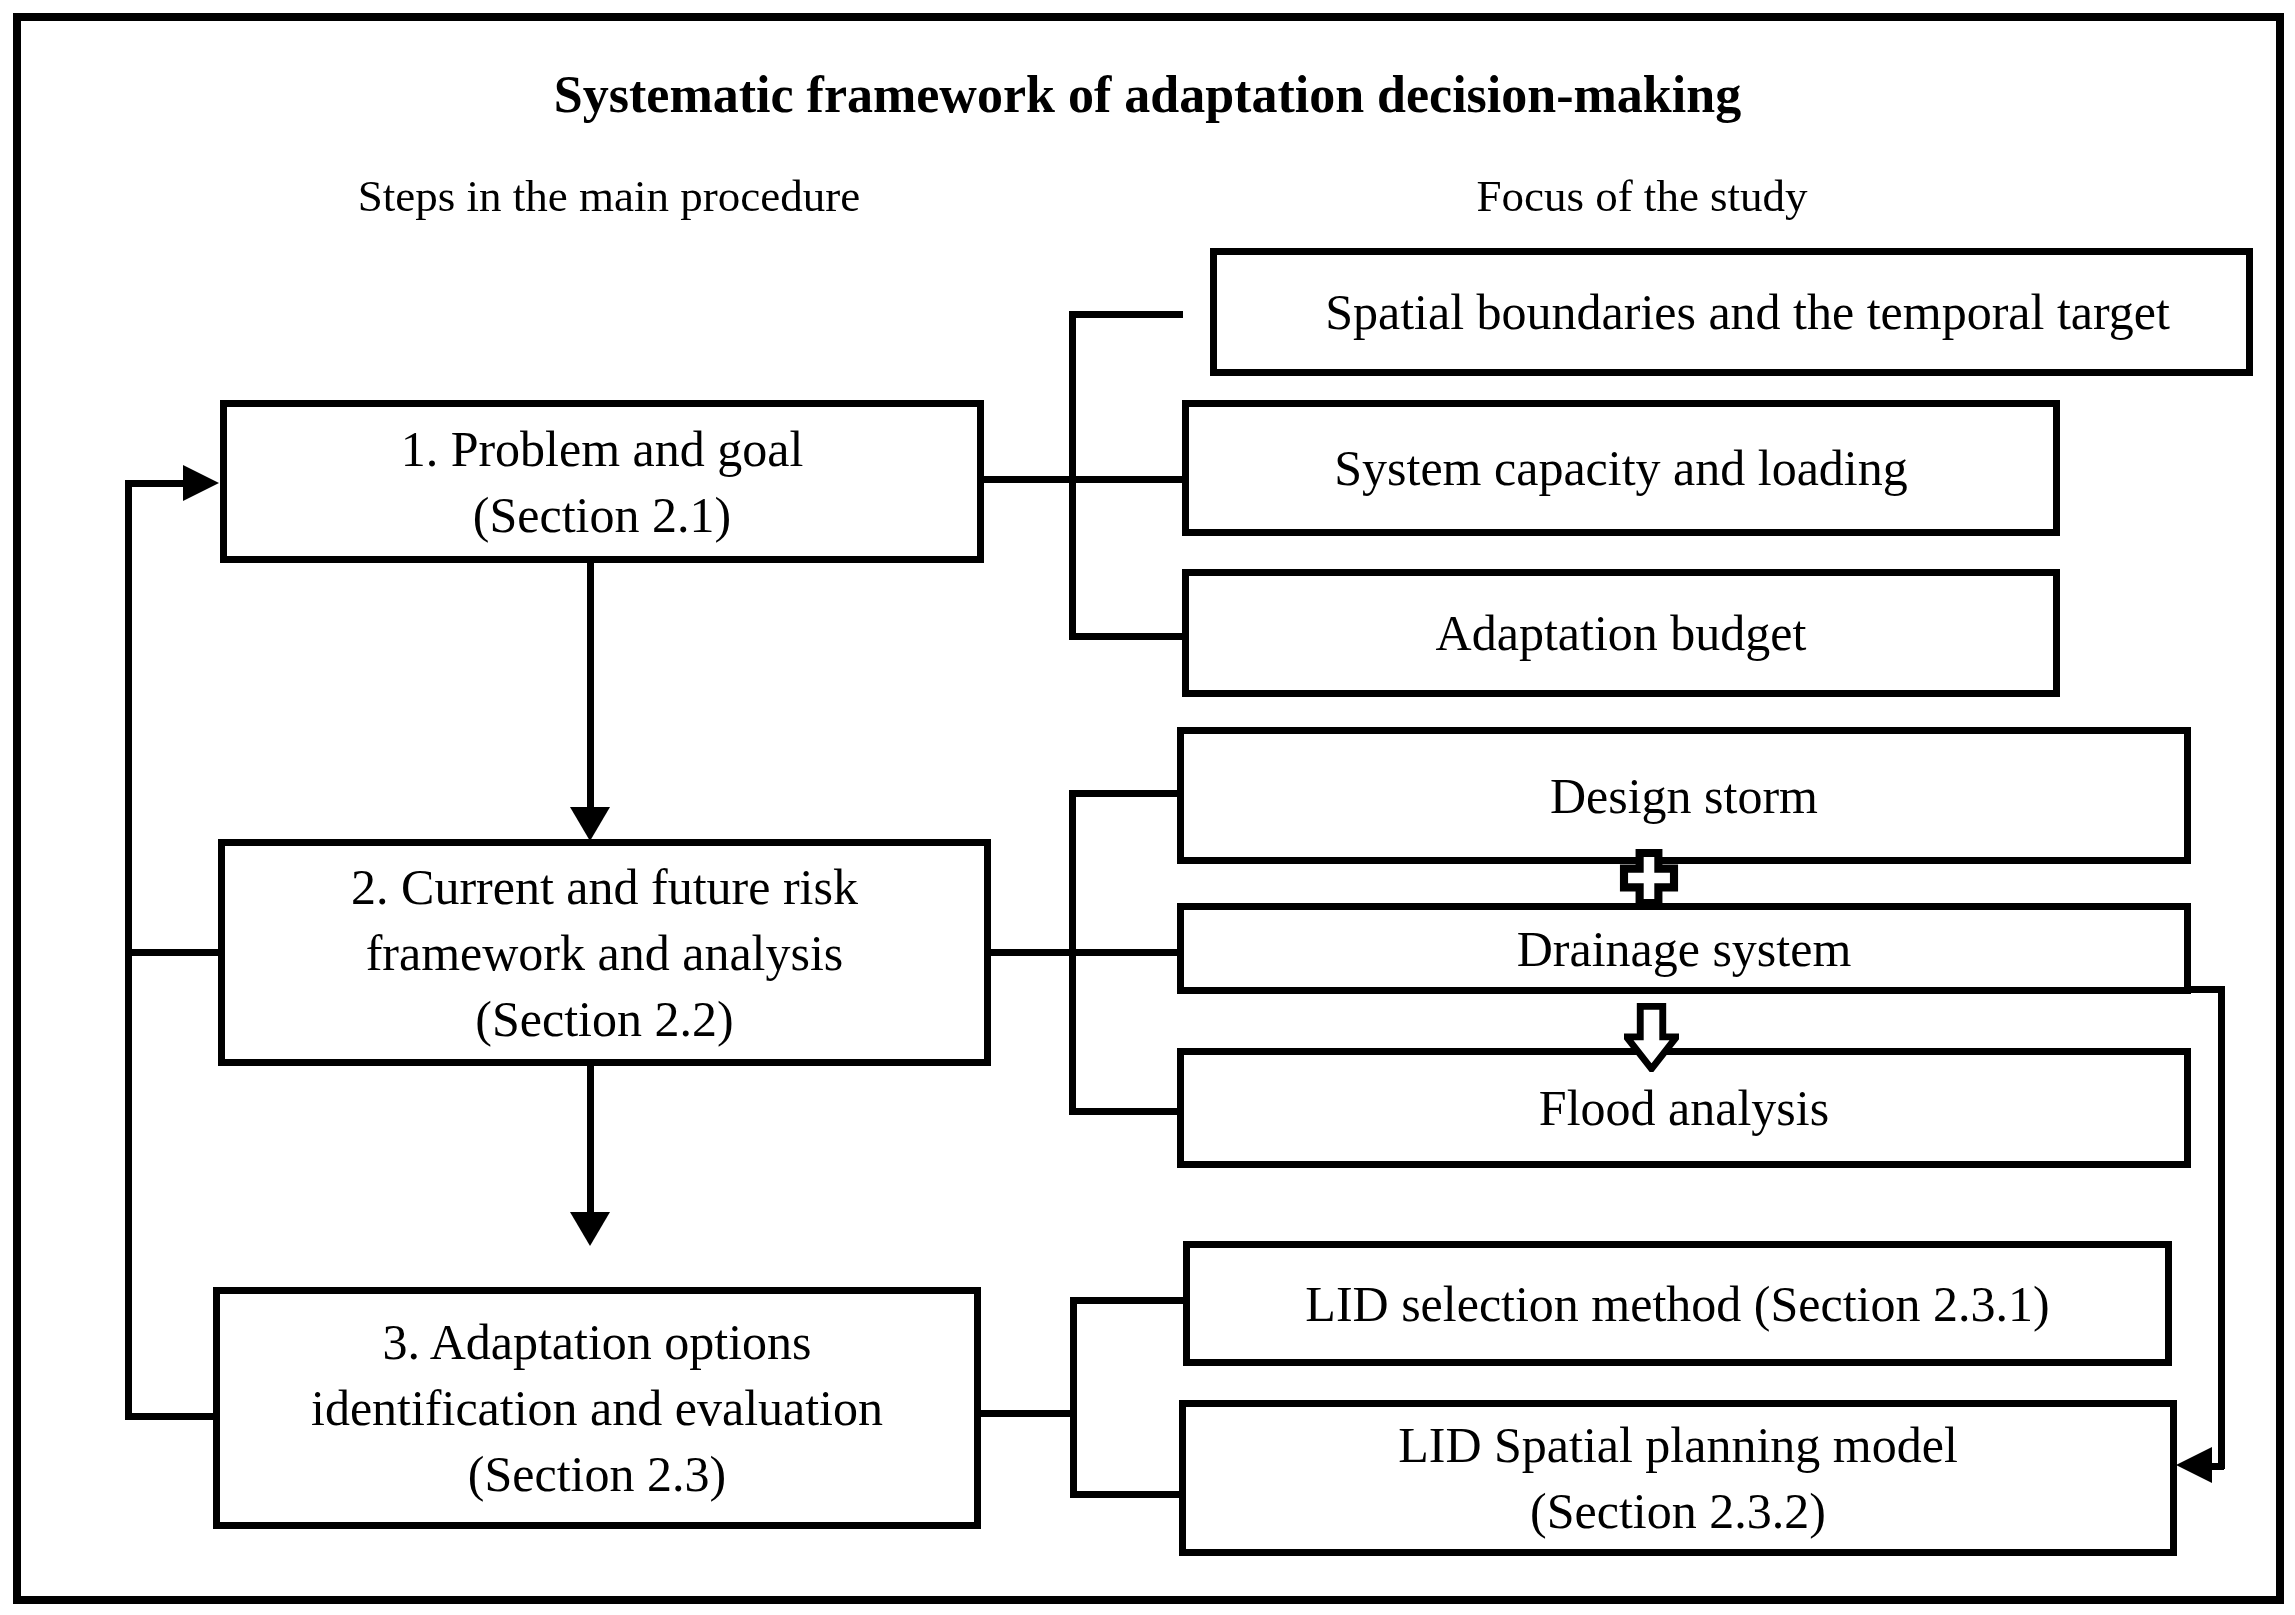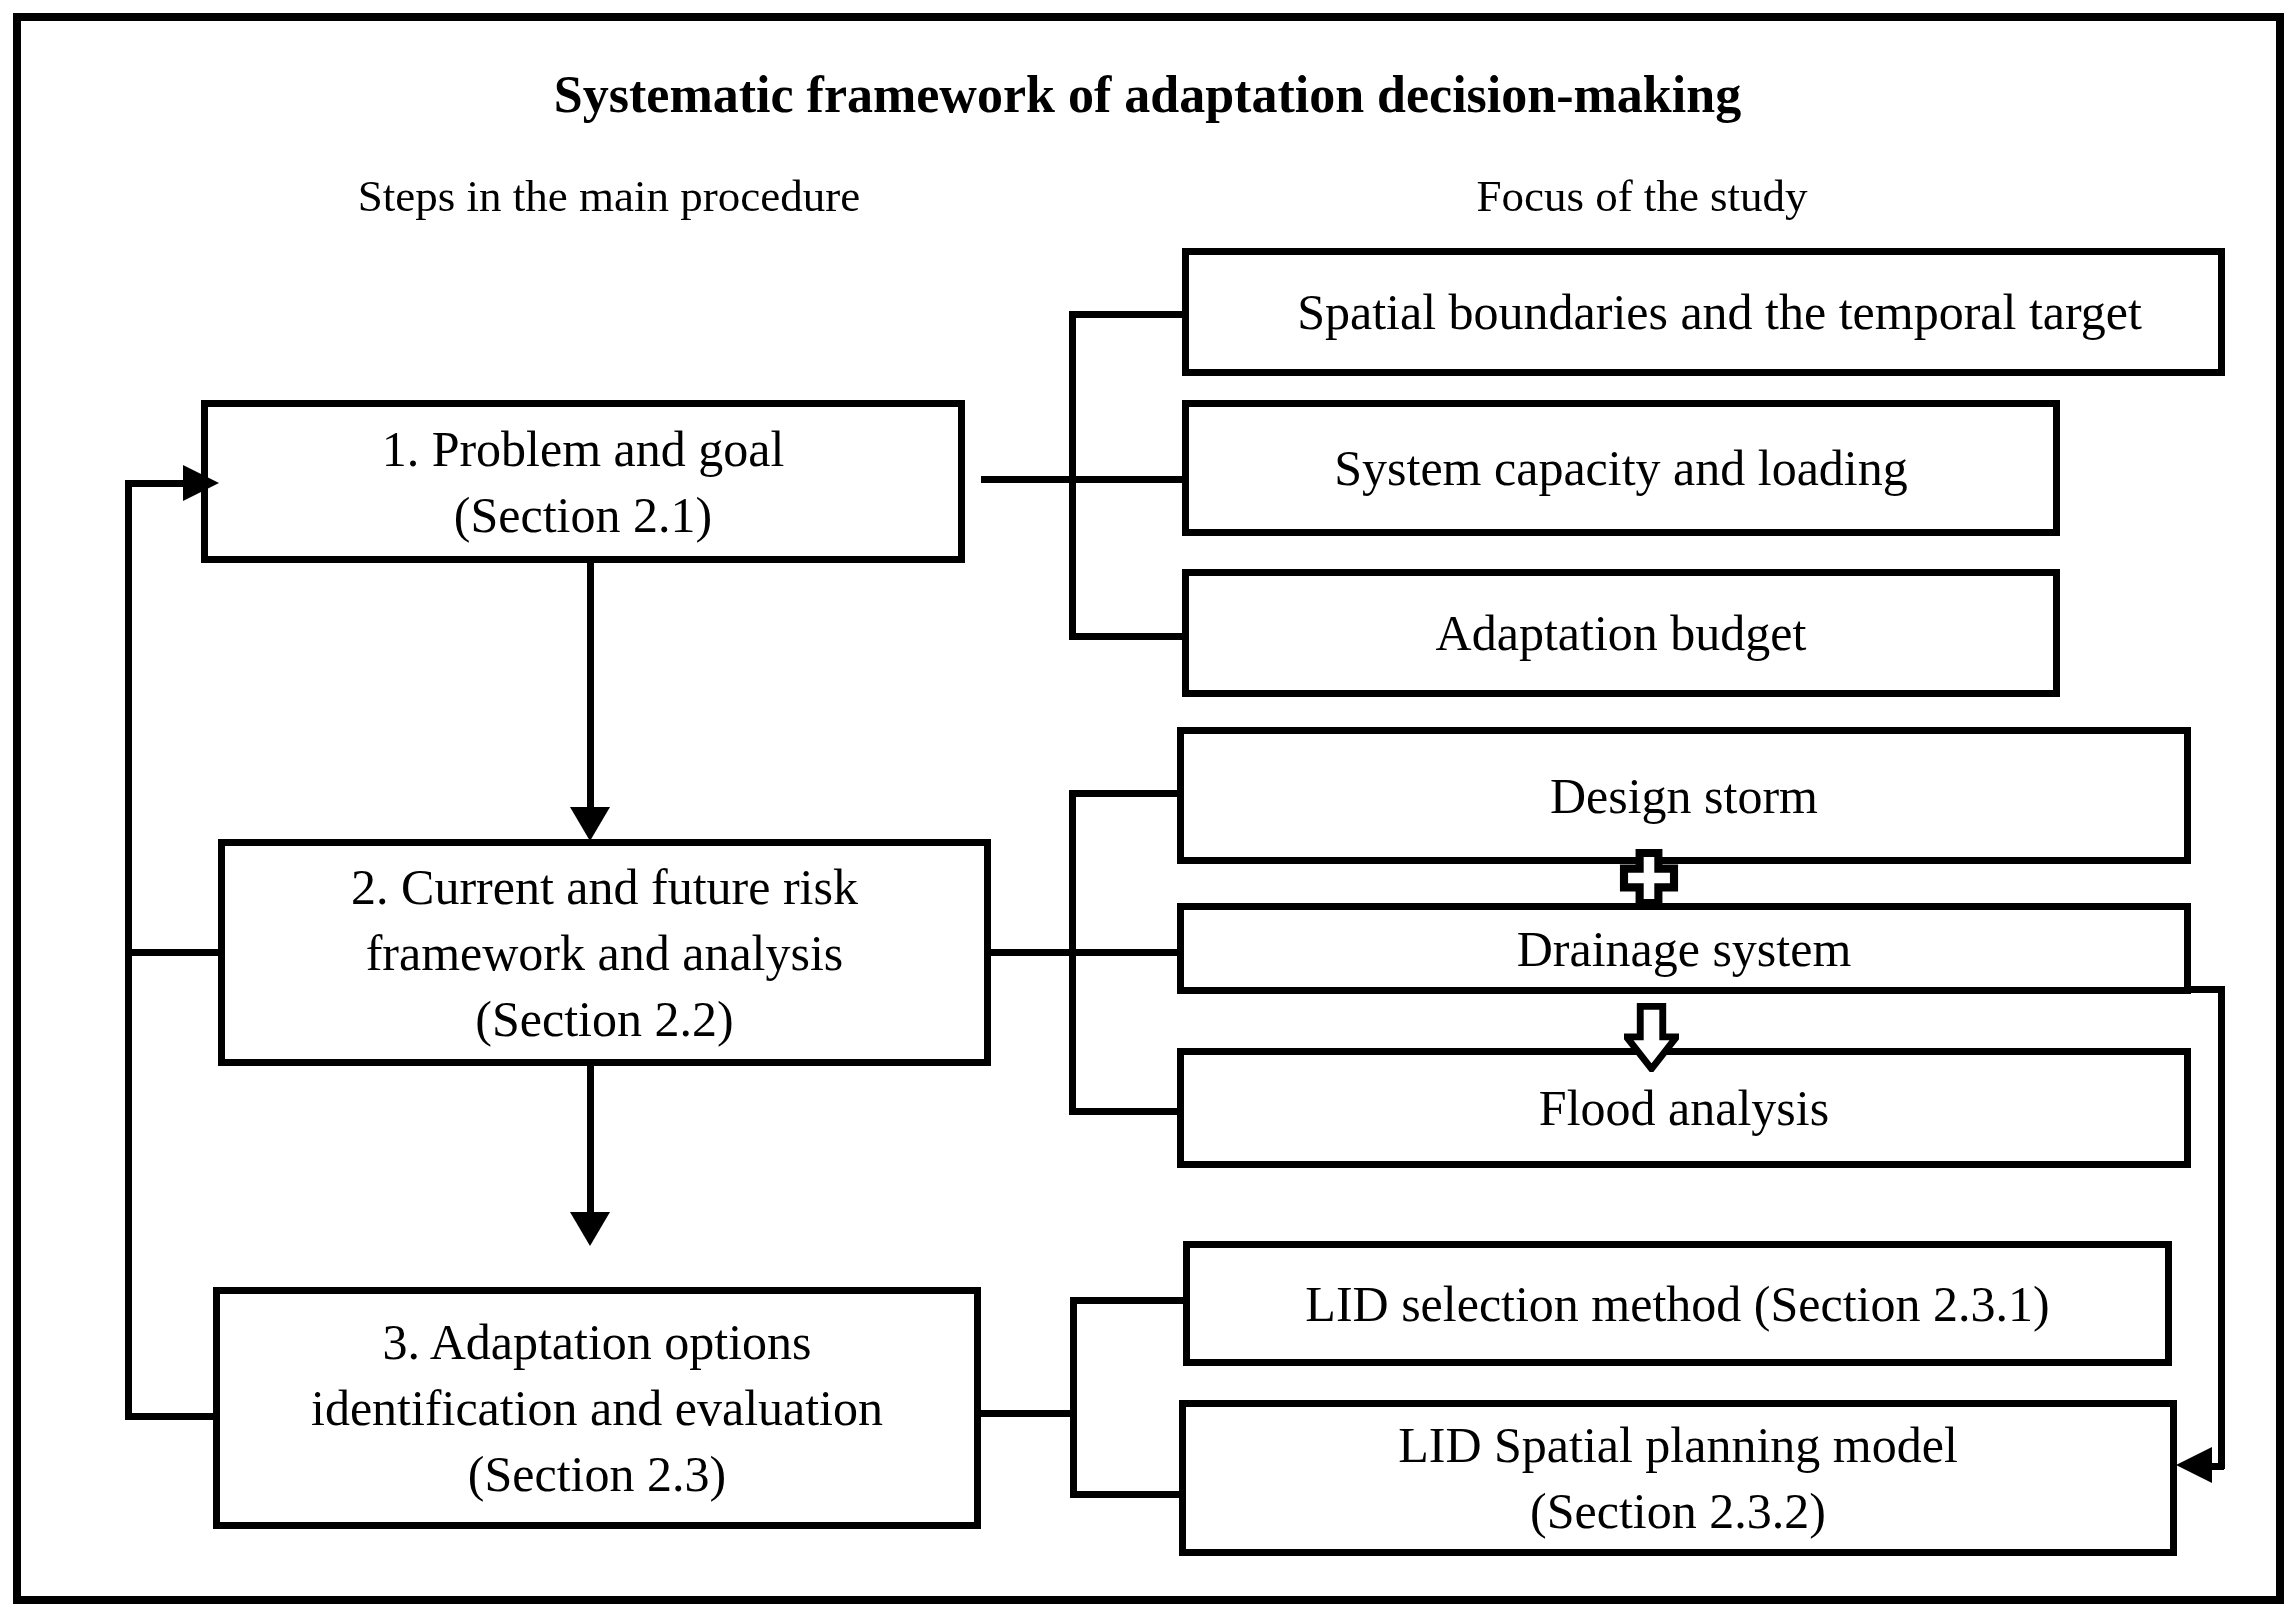--- a/index.html
+++ b/index.html
@@ -63,38 +63,38 @@
 
 <div id="canvas">
 
   <div class="outer-border"></div>
 
   <div class="diagram-title">Systematic framework of adaptation decision-making</div>
 
   <div class="col-header" style="left:609px; top:170px;">Steps in the main procedure</div>
   <div class="col-header" style="left:1642px; top:170px;">Focus of the study</div>
 
-  <div class="box" style="left:201px; top:400px; width:764px; height:163px;">
+  <div class="box" style="left:220px; top:400px; width:764px; height:163px;">
     <div>1. Problem and goal</div>
     <div>(Section 2.1)</div>
   </div>
 
   <div class="box" style="left:218px; top:839px; width:773px; height:227px;">
     <div>2. Current and future risk</div>
     <div>framework and analysis</div>
     <div>(Section 2.2)</div>
   </div>
 
   <div class="box" style="left:213px; top:1287px; width:768px; height:242px;">
     <div>3. Adaptation options</div>
     <div>identification and evaluation</div>
     <div>(Section 2.3)</div>
   </div>
 
-  <div class="box" style="left:1182px; top:248px; width:1043px; height:128px;padding-left:32px;">
+  <div class="box" style="left:1210px; top:248px; width:1043px; height:128px;padding-left:32px;">
     <div>Spatial boundaries and the temporal target</div>
   </div>
 
   <div class="box" style="left:1182px; top:400px; width:878px; height:136px;">
     <div>System capacity and loading</div>
   </div>
 
   <div class="box" style="left:1182px; top:569px; width:878px; height:128px;">
     <div>Adaptation budget</div>
   </div>

